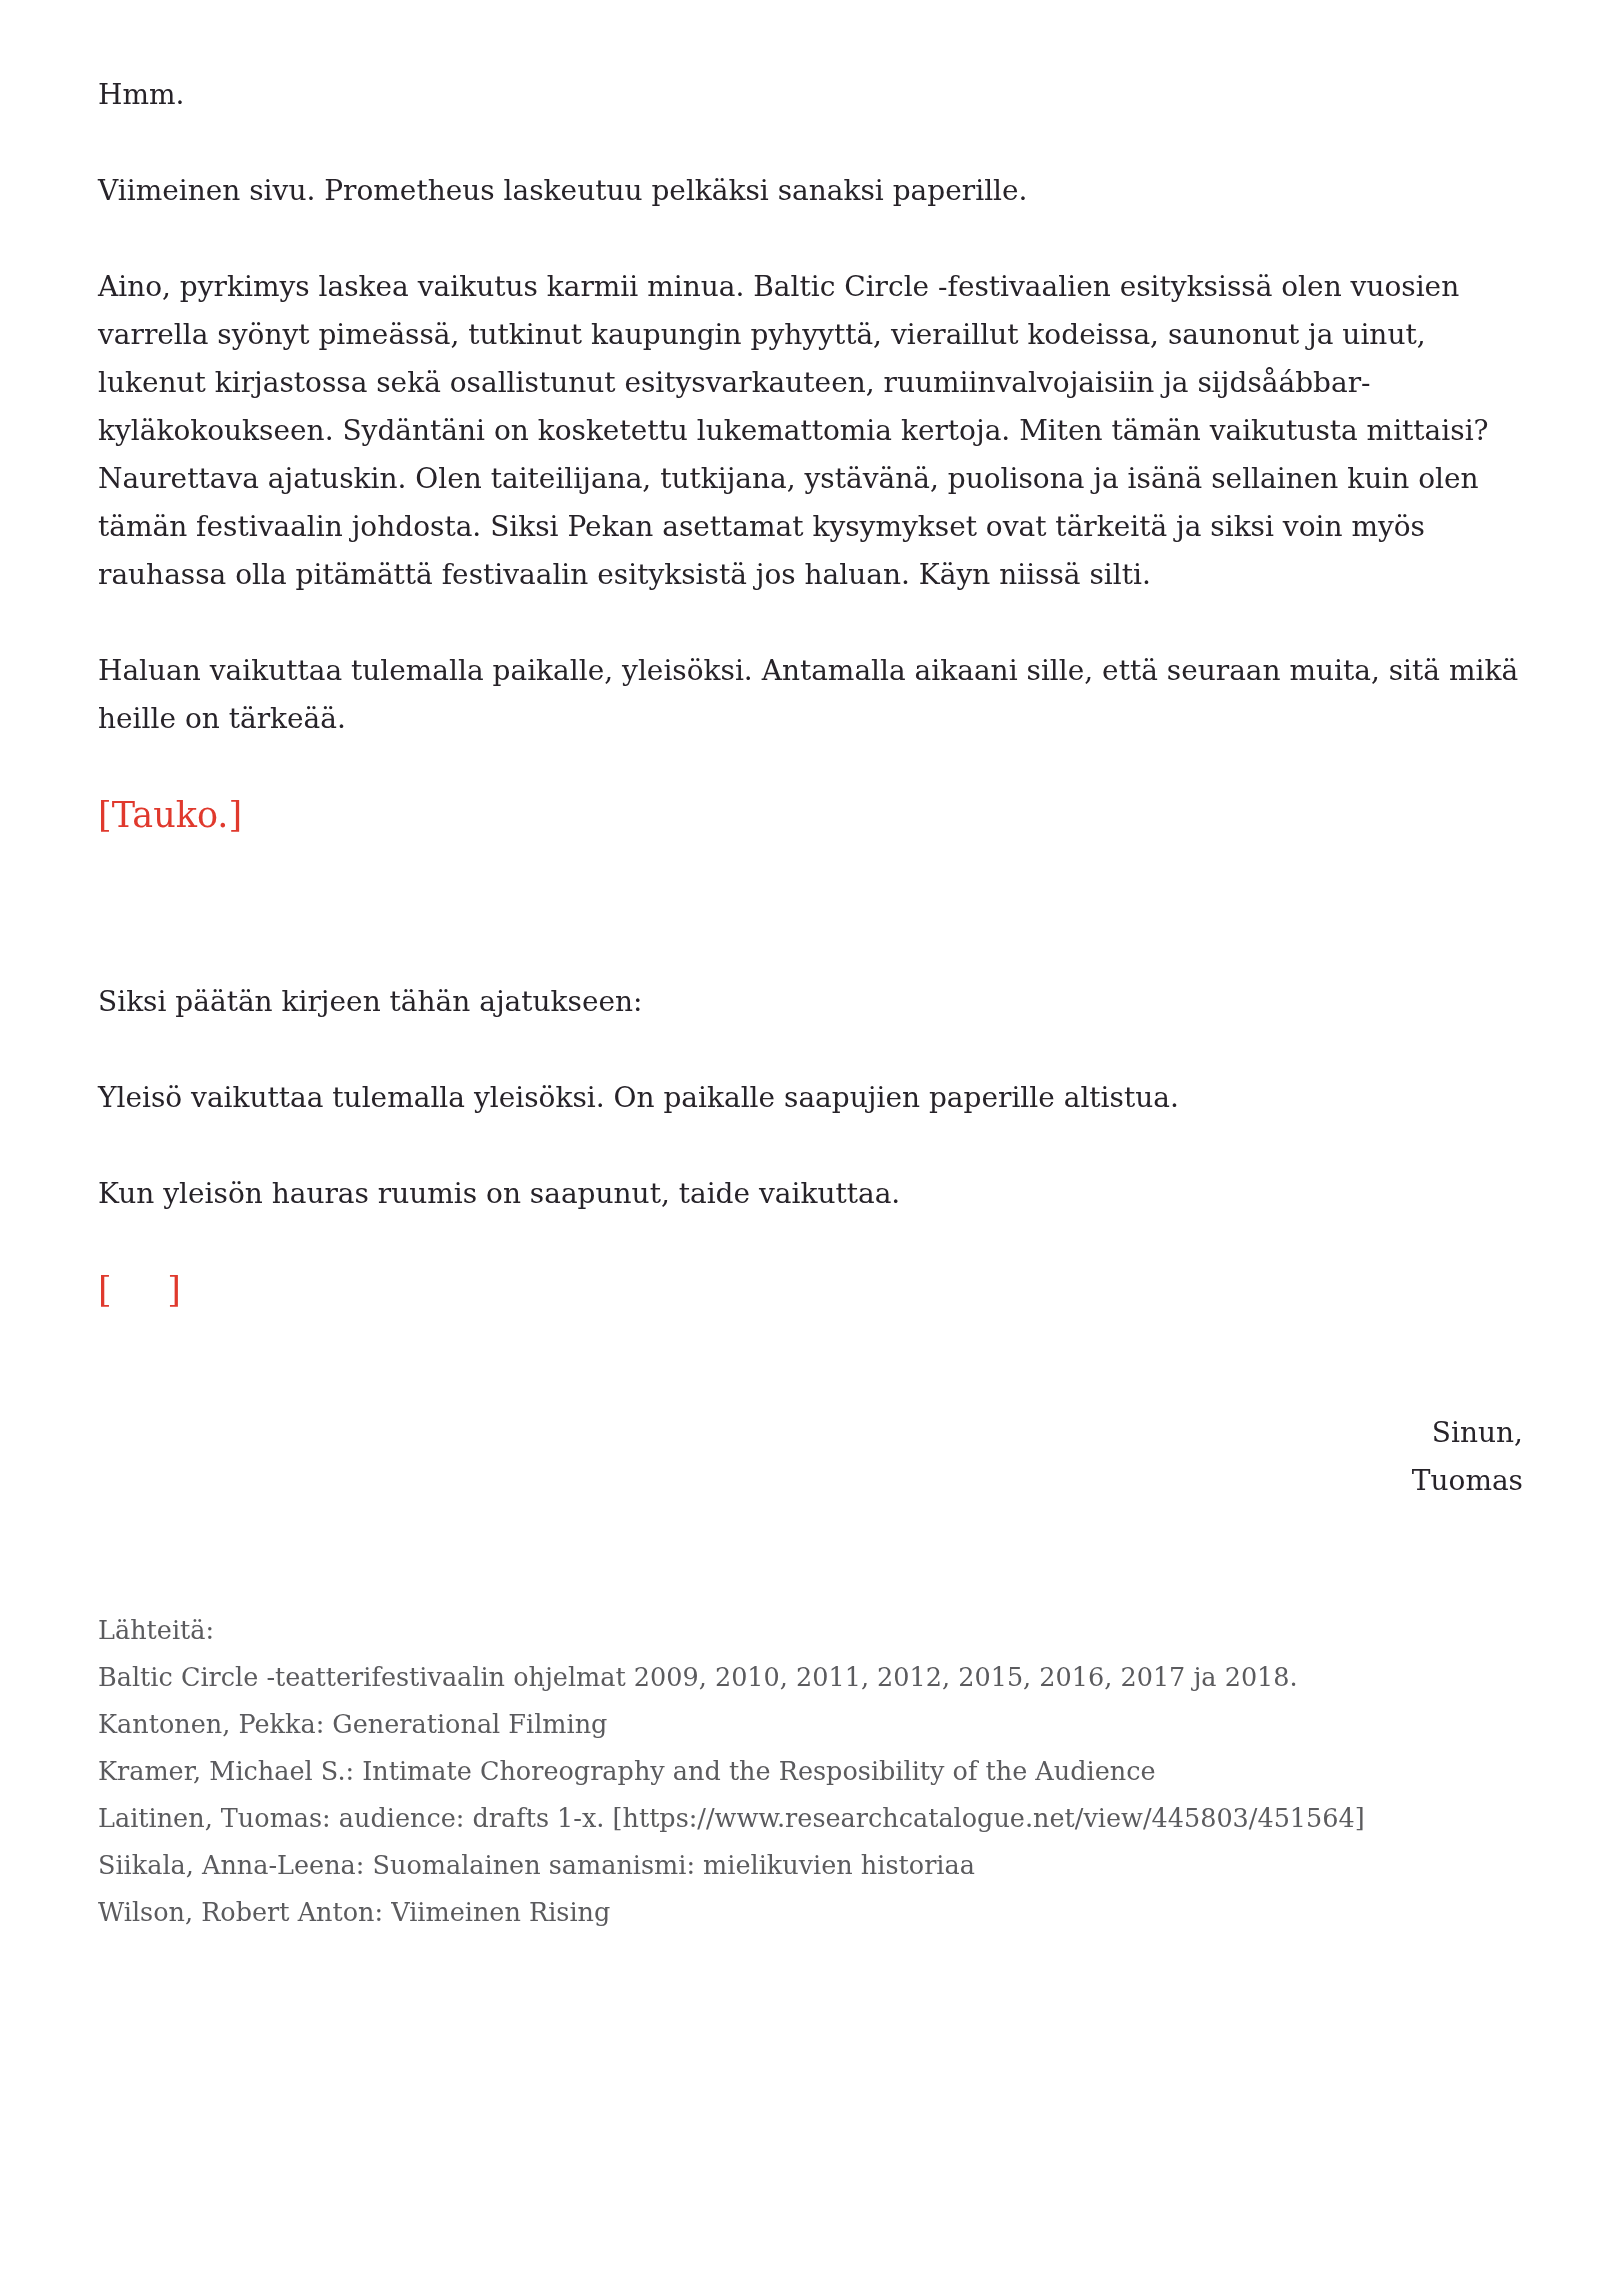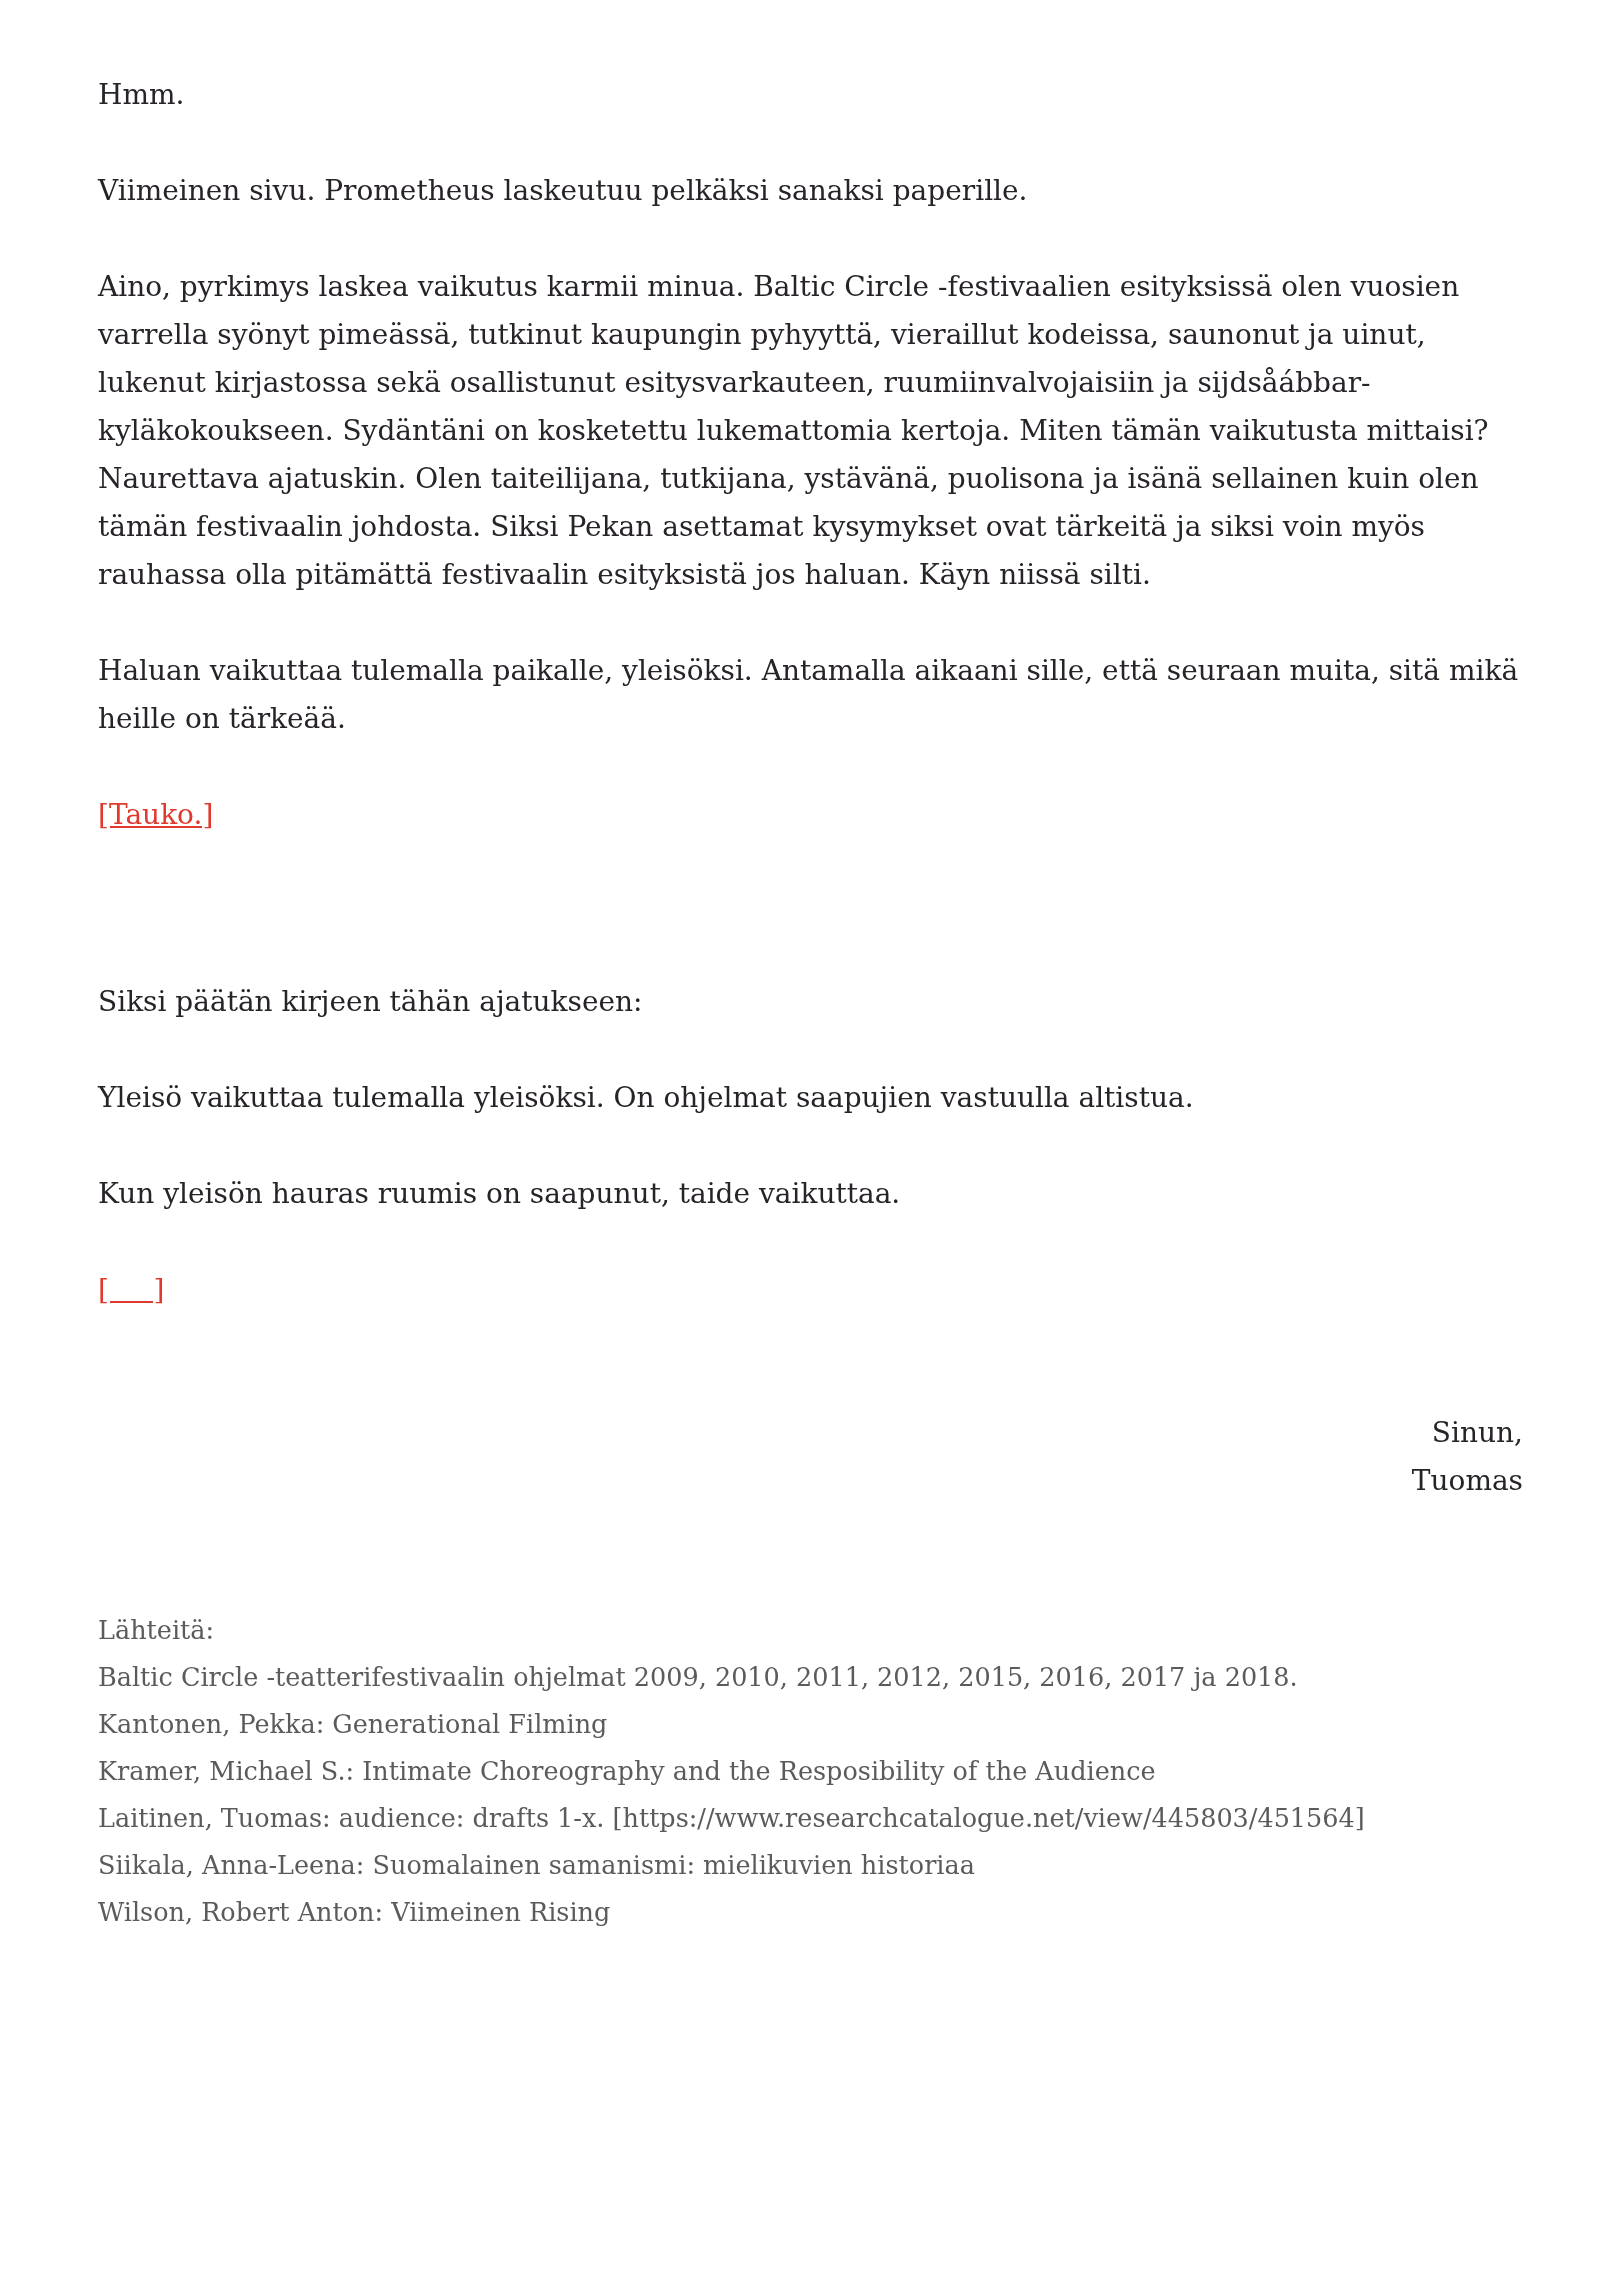--- a/index.html
+++ b/index.html
@@ -20,24 +20,23 @@
   }
   .content p {
     margin: 0 0 48px 0;
   }
   .content p.body {
     font-size: 28px;
     line-height: 48px;
     color: var(--text-color, #272329);
   }
   .content p.red {
-    font-size: 28px;
+    font-size: 35px;
     line-height: 48px;
     color: var(--accent-red, #e0392d);
-    text-decoration: underline;
   }
   .content p.signature {
     font-size: 28px;
     line-height: 48px;
     color: var(--text-color, #272329);
     margin-bottom: 0;
     text-align: right;
   }
   .content p.ref {
     font-size: 25.5px;
@@ -53,21 +52,21 @@
 <body>
 
 <div class="page">
   <div class="content">
       <p class="body">Hmm.</p>
       <p class="body">Viimeinen sivu. Prometheus laskeutuu pelkäksi sanaksi paperille.</p>
       <p class="body">Aino, pyrkimys laskea vaikutus karmii minua. Baltic Circle -festivaalien esityksissä olen vuosien varrella syönyt pimeässä, tutkinut kaupungin pyhyyttä, vieraillut kodeissa, saunonut ja uinut, lukenut kirjastossa sekä osallistunut esitysvarkauteen, ruumiinvalvojaisiin ja sijdsåábbar-kyläkokoukseen. Sydäntäni on kosketettu lukemattomia kertoja. Miten tämän vaikutusta mittaisi? Naurettava ajatuskin. Olen taiteilijana, tutkijana, ystävänä, puolisona ja isänä sellainen kuin olen tämän festivaalin johdosta. Siksi Pekan asettamat kysymykset ovat tärkeitä ja siksi voin myös rauhassa olla pitämättä festivaalin esityksistä jos haluan. Käyn niissä silti.</p>
       <p class="body">Haluan vaikuttaa tulemalla paikalle, yleisöksi. Antamalla aikaani sille, että seuraan muita, sitä mikä heille on tärkeää.</p>
       <p class="red">[Tauko.]</p>
       <p class="body gap-xl">Siksi päätän kirjeen tähän ajatukseen:</p>
-      <p class="body">Yleisö vaikuttaa tulemalla yleisöksi. On ohjelmat saapujien vastuulla altistua.</p>
+      <p class="body">Yleisö vaikuttaa tulemalla yleisöksi. On paikalle saapujien paperille altistua.</p>
       <p class="body">Kun yleisön hauras ruumis on saapunut, taide vaikuttaa.</p>
       <p class="red">[&nbsp;&nbsp;&nbsp;&nbsp;&nbsp;]</p>
       <p class="signature gap-md">Sinun,</p>
       <p class="signature">Tuomas</p>
       <p class="ref gap-lg">Lähteitä:</p>
       <p class="ref">Baltic Circle -teatterifestivaalin ohjelmat 2009, 2010, 2011, 2012, 2015, 2016, 2017 ja 2018.</p>
       <p class="ref">Kantonen, Pekka: Generational Filming</p>
       <p class="ref">Kramer, Michael S.: Intimate Choreography and the Resposibility of the Audience</p>
       <p class="ref">Laitinen, Tuomas: audience: drafts 1-x. [https://www.researchcatalogue.net/view/445803/451564]</p>
       <p class="ref">Siikala, Anna-Leena: Suomalainen samanismi: mielikuvien historiaa</p>

